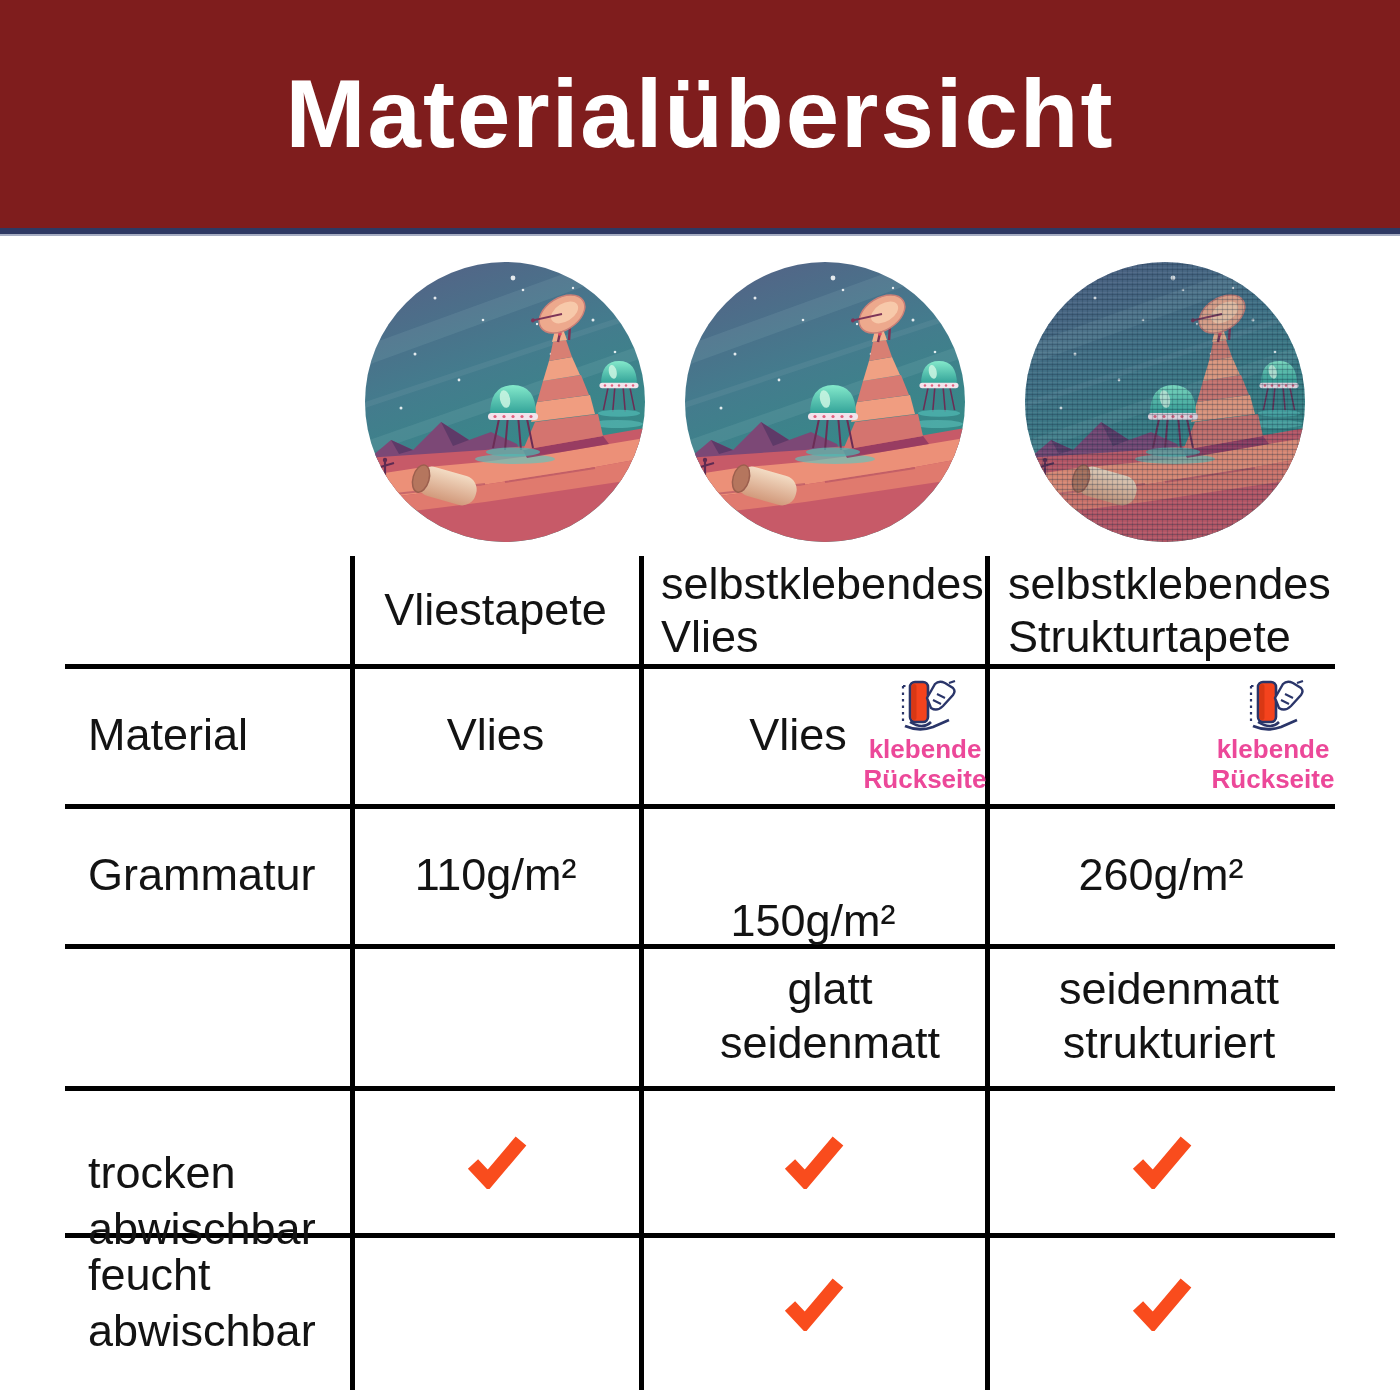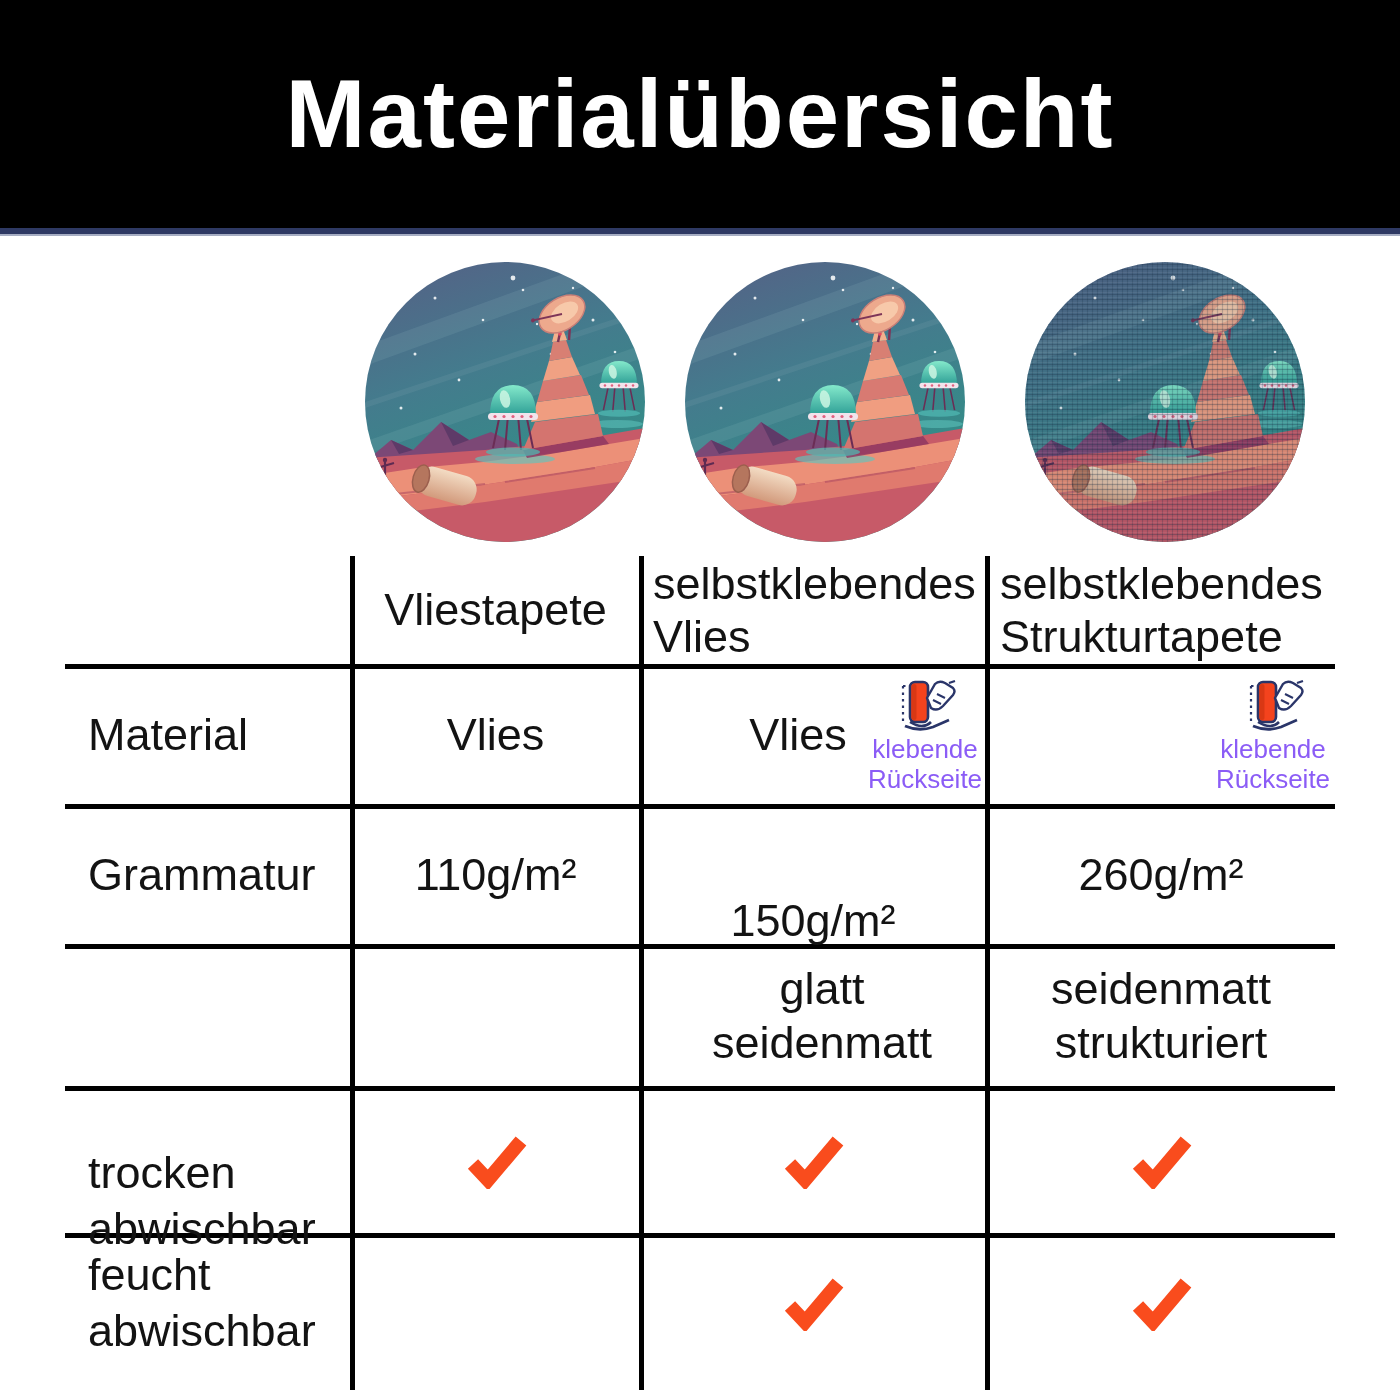--- a/index.html
+++ b/index.html
@@ -1,41 +1,41 @@
 <!DOCTYPE html>
 <html><head>
 <meta charset="utf-8">
 <style>
   html,body{margin:0;padding:0;background:#ffffff;}
   #canvas{
     position:relative;width:1400px;height:1400px;background:#ffffff;
     font-family:"Liberation Sans",sans-serif;overflow:hidden;color:#131313;
   }
   
-  #hdr{position:absolute;left:0;top:0;width:1400px;height:228px;background:#000000;
+  #hdr{position:absolute;left:0;top:0;width:1400px;height:228px;background:#7f1d1d;
        display:flex;align-items:center;justify-content:center;}
   #hdr h1{margin:0;color:#ffffff;font-size:96px;font-weight:800;letter-spacing:2px;}
   #hdr-strip1{position:absolute;left:0;top:228px;width:1400px;height:6px;background:#2e3963;}
   #hdr-strip2{position:absolute;left:0;top:234px;width:1400px;height:2px;background:#a6adc3;}
   
   .circle{position:absolute;top:262px;width:280px;height:280px;}
   .circle svg{display:block;}
   
   .vline{position:absolute;top:556px;width:5px;height:834px;background:#000;}
   .hline{position:absolute;left:65px;width:1270px;height:5px;background:#000;}
   
   .cell{position:absolute;display:flex;align-items:center;justify-content:center;
         font-size:45px;line-height:54px;color:#131313;box-sizing:border-box;}
-  .pre{white-space:pre-line;text-align:center;}
+  .pre{white-space:pre-line;text-align:center;margin-left:8px;}
   .lft{justify-content:flex-start;text-align:left;}
   .rowlabel{position:absolute;left:88px;width:255px;display:flex;align-items:center;
         font-size:45px;line-height:56px;white-space:pre-line;box-sizing:border-box;}
   
   .badge{position:absolute;width:120px;display:flex;flex-direction:column;align-items:center;}
-  .badge-text{font-size:26px;font-weight:normal;color:#8b5cf6;line-height:30px;text-align:center;}
+  .badge-text{font-size:26px;font-weight:bold;color:#ec4899;line-height:30px;text-align:center;}
   
   .checkwrap{position:absolute;display:flex;align-items:center;justify-content:center;}
 </style>
 </head>
 <body>
 
 <svg width="0" height="0" style="position:absolute" aria-hidden="true">
   <defs>
     <clipPath id="circleClip">
         <circle cx="140" cy="140" r="140"></circle>

